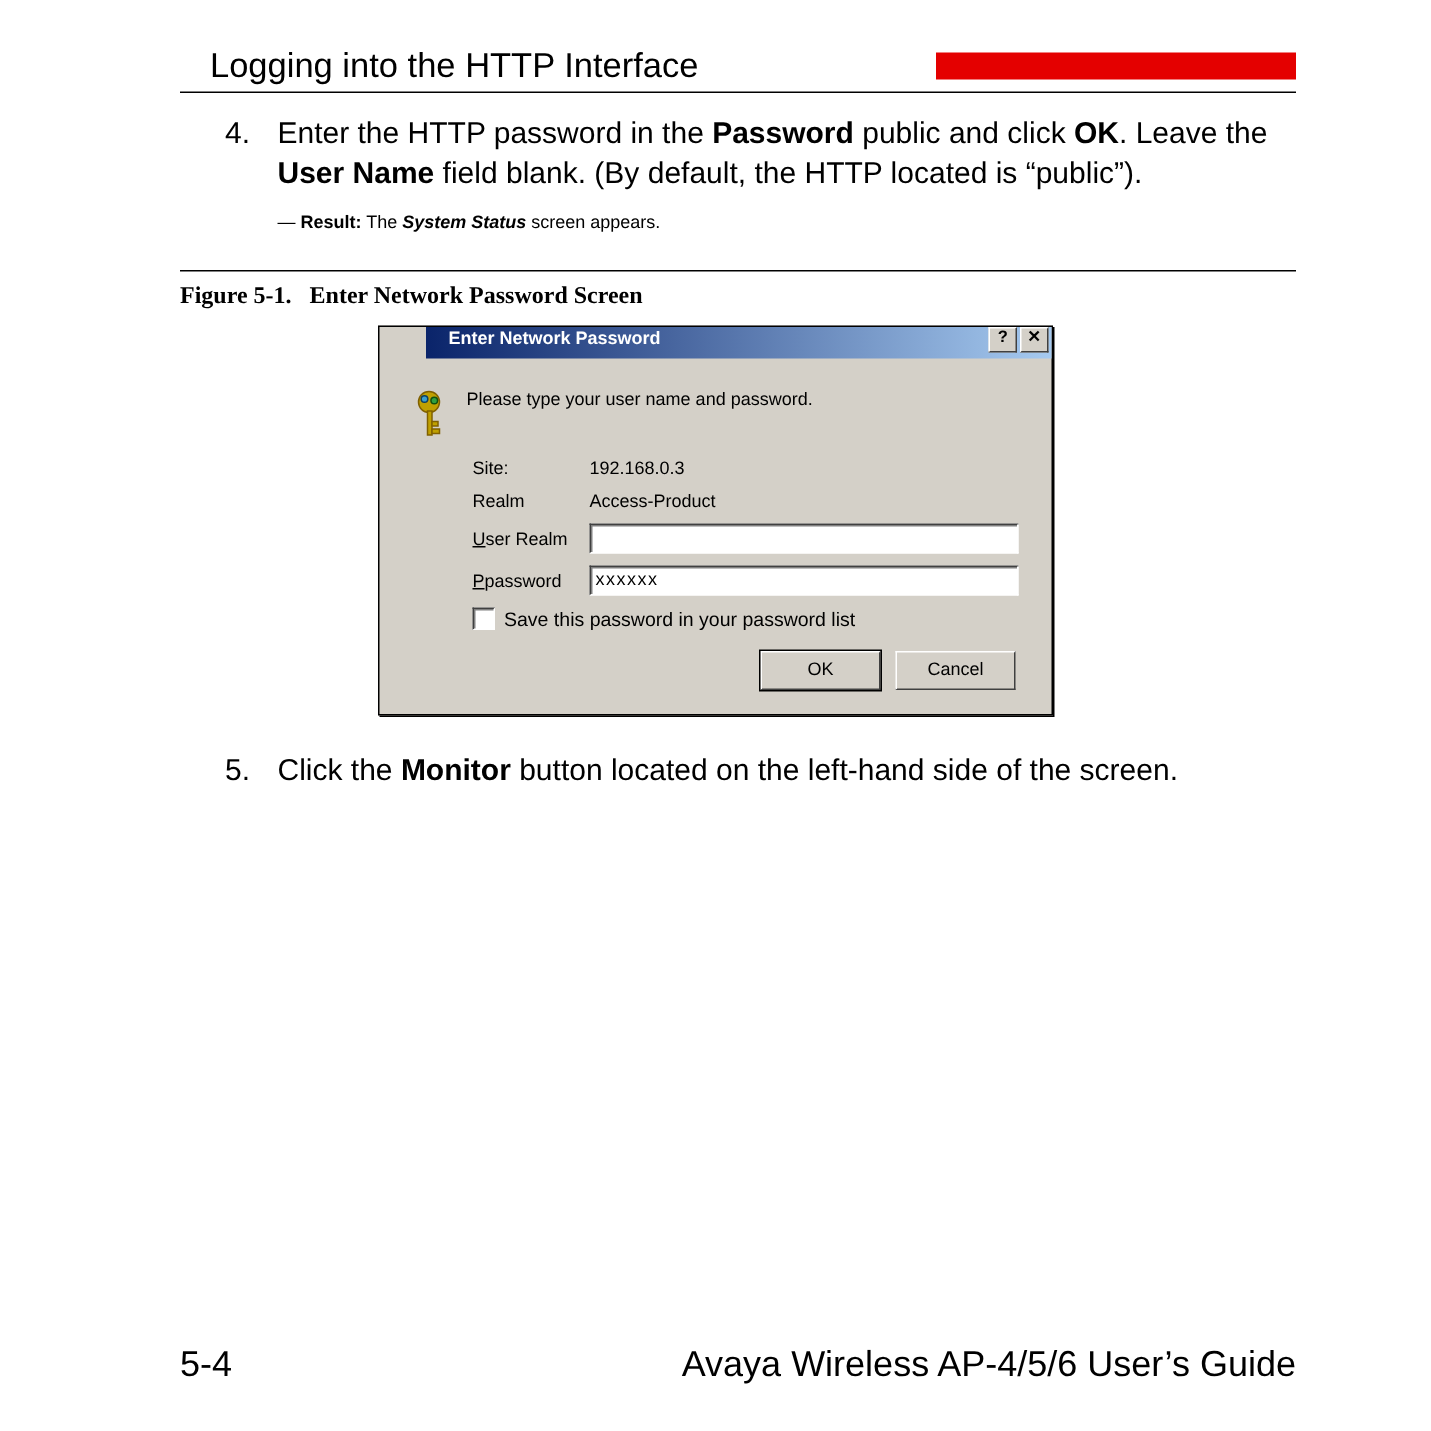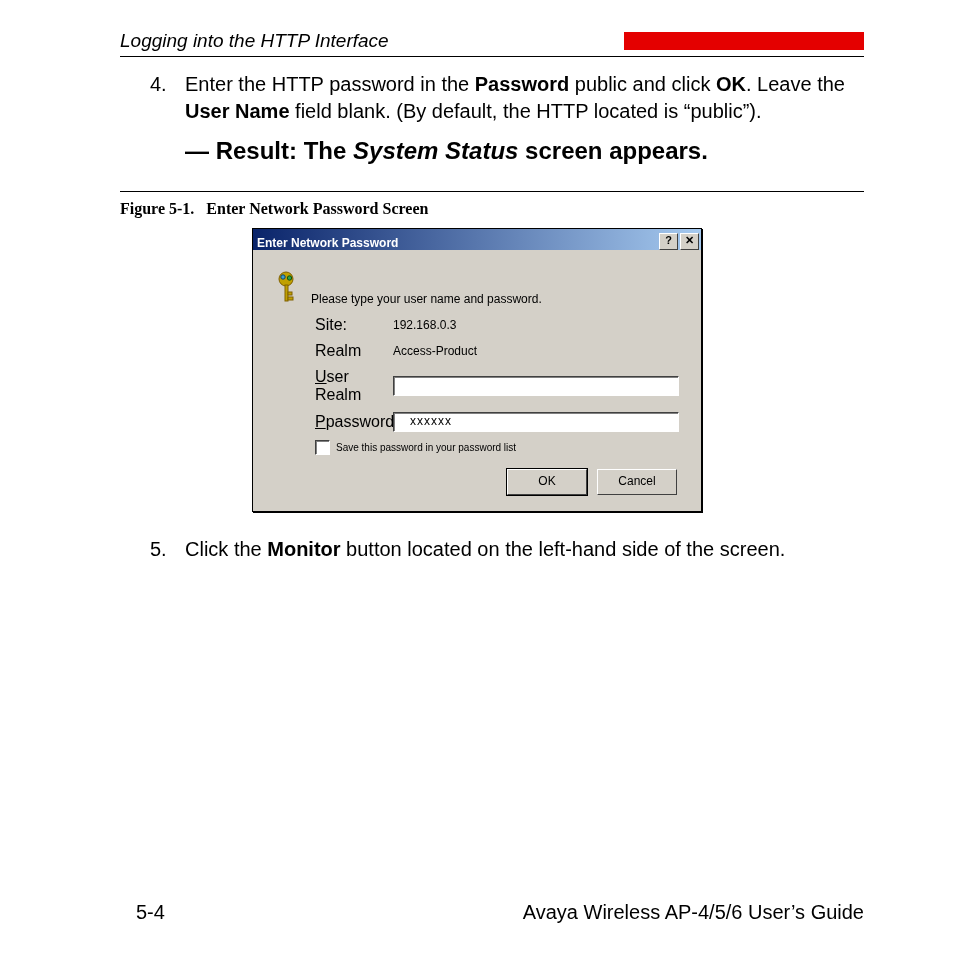--- a/index.html
+++ b/index.html
@@ -14,23 +14,23 @@
   }
   .page {
     padding: 30px 90px 0 90px;
   }
   .header-row {
     display: flex;
     align-items: center;
     margin: 0 0 4px 30px;
   }
   .header-title {
-    font-style: italic;
-    font-size: 19px;
+    font-size: 23px;
     flex: 1;
+    margin-left: 20px;
   }
   .red-bar {
     width: 240px;
     height: 18px;
     background: #e40000;
   }
   .header-rule {
     margin: 0 0 14px 30px;
     border: none;
     border-top: 1px solid #000;
@@ -43,23 +43,22 @@
   }
   .step-number {
     width: 35px;
     flex-shrink: 0;
   }
   .step-body {
     flex: 1;
   }
   .result-line {
     margin: 10px 0 20px 95px;
-    font-size: 24px;
+    font-size: 12px;
     line-height: 1.35;
-    font-weight: bold;
   }
   .fig-rule {
     margin: 24px 0 8px 30px;
     border: none;
     border-top: 1px solid #000;
   }
   .fig-caption {
     margin: 0 0 10px 30px;
     font-family: "Book Antiqua", Palatino, serif;
     font-size: 16px;
@@ -77,26 +76,27 @@
     border: 1px solid #000;
     box-shadow: 1px 1px 0 #000;
     background: #d4d0c8;
     text-align: left;
     font-family: Tahoma, Arial, sans-serif;
     font-size: 12px;
     vertical-align: top;
   }
   .titlebar {
     display: flex;
-    align-items: flex-end;
+    align-items: flex-start;
     height: 21px;
     background: linear-gradient(to right, #0a246a, #a6caf0);
     color: #fff;
-    padding: 0 2px 0 4px;
+    padding: 0 2px 0 15px;
     font-weight: bold;
+    margin-left: 31px;
   }
   .titlebar .spacer { flex: 1; }
   .tb-btn {
     width: 17px;
     height: 15px;
     background: #d4d0c8;
     border-top: 1px solid #fff;
     border-left: 1px solid #fff;
     border-right: 1px solid #404040;
     border-bottom: 1px solid #404040;
@@ -106,63 +106,63 @@
     font-size: 11px;
     line-height: 13px;
     text-align: center;
     font-weight: bold;
   }
   .dlg-body {
     padding: 20px 22px 16px 22px;
   }
   .dlg-row {
     display: flex;
-    align-items: flex-end;
+    align-items: flex-start;
     margin-bottom: 10px;
   }
   .key-icon {
     width: 36px;
     flex-shrink: 0;
   }
   .key-icon svg { display: block; }
   .prompt {
     font-size: 12px;
   }
   .field-row {
     display: flex;
     align-items: center;
     margin: 0 0 8px 40px;
   }
   .field-label {
     width: 78px;
-    font-size: 16px;
+    font-size: 12px;
   }
   .field-label .ul { text-decoration: underline; }
   .field-value {
     font-size: 12px;
   }
   .sunken {
     flex: 1;
     height: 20px;
-    padding: 1px 16px;
+    padding: 1px 3px;
     box-sizing: border-box;
     background: #fff;
     border-top: 1px solid #404040;
     border-left: 1px solid #404040;
     border-right: 1px solid #fff;
     border-bottom: 1px solid #fff;
     box-shadow: inset 1px 1px 0 #808080;
     font-size: 12px;
     letter-spacing: 1px;
   }
   .check-row {
     display: flex;
     align-items: center;
     margin: 6px 0 14px 40px;
-    font-size: 10px;
+    font-size: 13px;
     text-align: center;
   }
   .checkbox {
     width: 13px;
     height: 13px;
     background: #fff;
     border-top: 1px solid #404040;
     border-left: 1px solid #404040;
     border-right: 1px solid #fff;
     border-bottom: 1px solid #fff;
@@ -186,25 +186,25 @@
     font-size: 12px;
     text-align: center;
     line-height: 22px;
   }
   .btn.default {
     outline: 1px solid #000;
   }
 
   .footer {
     position: absolute;
-    left: 16px; right: 0;
+    left: 0; right: 0;
     bottom: 30px;
     padding: 0 90px 0 120px;
     display: flex;
-    font-size: 20px;
+    font-size: 24px;
   }
   .footer .left { flex: 1; }
 </style>
 </head>
 <body>
 
 <div class="page">
 
   <div class="header-row">
     <div class="header-title">Logging into the HTTP Interface</div>

